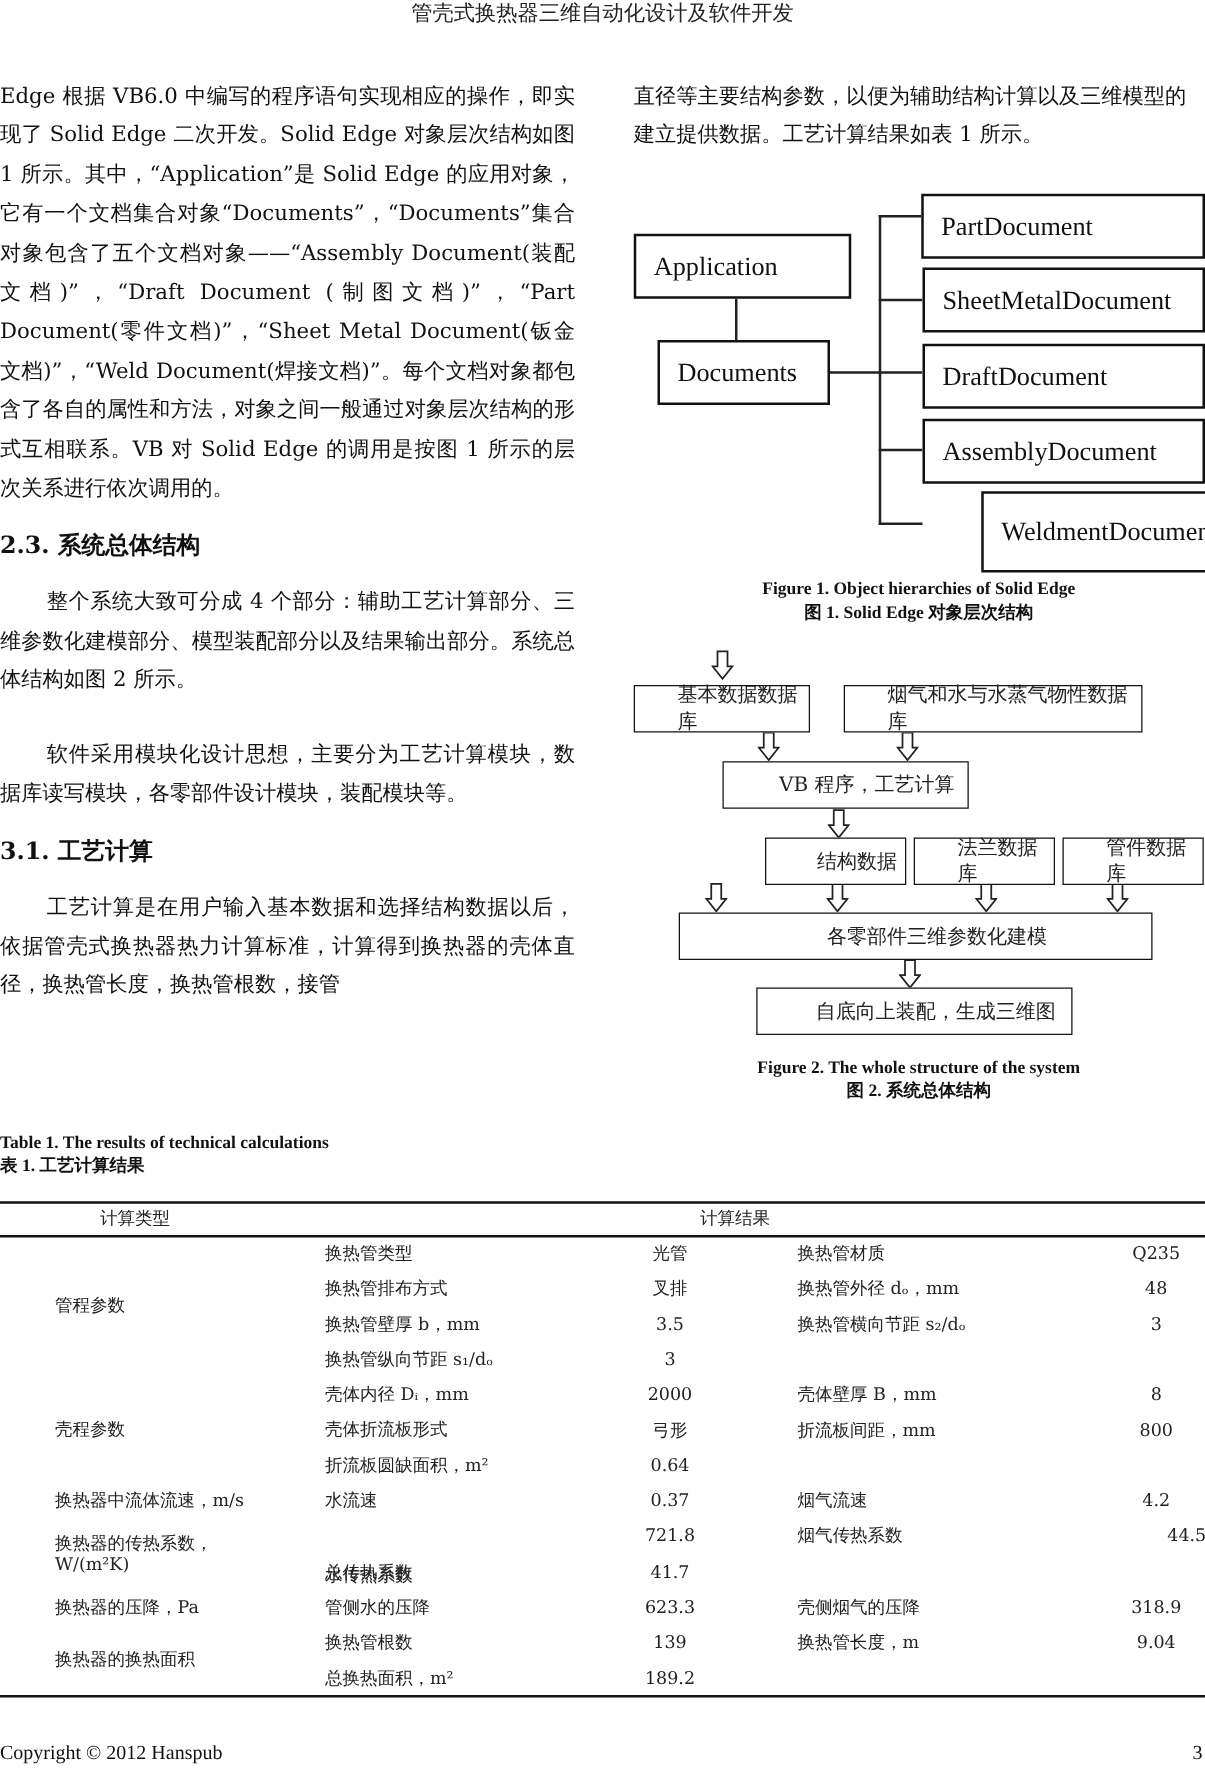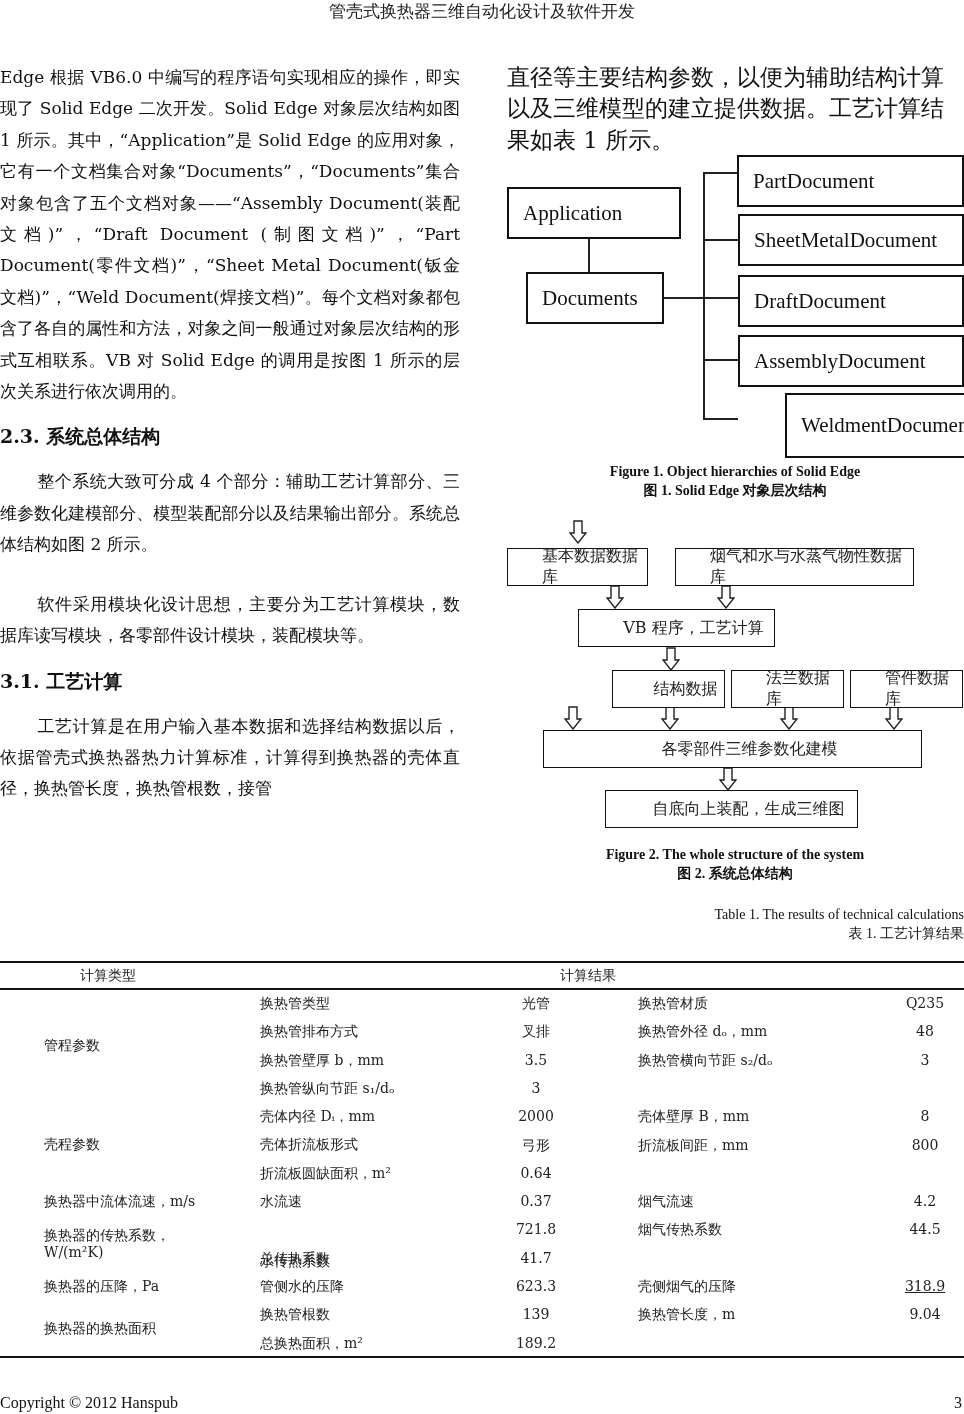--- a/index.html
+++ b/index.html
@@ -4,29 +4,29 @@
 <style>
   html, body { margin:0; padding:0; background:#ffffff; }
   body { width:964px; height:1414px; position:relative; overflow:hidden; color:#111; font-family:"DejaVu Serif","Liberation Serif",serif; }
   .header { position:absolute; top:0; left:0; width:964px; text-align:center; font-size:17px; line-height:22px; color:#222; }
   .col-left { position:absolute; left:0; top:62px; width:460px; font-size:17px; line-height:31.4px; text-align:justify; }
   .col-left p { margin:0; }
   .indent { text-indent:2.2em; }
   .sec-h2 { font-weight:bold; font-size:19px; margin:0; line-height:31px; }
   .sec-h1 { font-weight:bold; font-size:20px; margin:0; line-height:31px; }
   .gap { height:14px; }
-  .col-right-text { position:absolute; left:507px; top:62px; width:457px; font-size:23px; line-height:31.4px; }
+  .col-right-text { position:absolute; left:507px; top:62px; width:457px; font-size:17px; line-height:31.4px; }
   .col-right-text p { margin:0; }
   .box { position:absolute; border:2px solid #111; background:#fff; box-sizing:border-box; display:flex; align-items:center; }
   .fig1 .box { font-size:21px; font-family:"Liberation Serif",serif; padding-left:14px; }
   .fig1 .line { position:absolute; background:#222; }
   .caption { position:absolute; font-weight:bold; font-size:14px; text-align:center; line-height:19px; font-family:"Liberation Serif",serif; }
   .fig2 .box { border-width:1.6px; font-size:16px; justify-content:center; color:#222;padding-left:34px; }
   .arrow { position:absolute; width:18px; height:24px; }
-  .table-caption { position:absolute; left:0; top:905px; width:964px; text-align:right; font-weight:normal; font-size:14px; line-height:19px; font-family:"Liberation Serif",serif; }
+  .table-caption { position:absolute; left:0; top:905px; width:964px; text-align:left; font-weight:bold; font-size:14px; line-height:19px; font-family:"Liberation Serif",serif; }
   .rule { position:absolute; left:0; width:964px; background:#111; }
   .cell { position:absolute; font-size:14px; line-height:18px; white-space:nowrap; color:#222; }
   .center { text-align:center; }
   .footer { position:absolute; top:1394px; font-size:16px; font-family:"Liberation Serif",serif; }
 </style>
 </head>
 <body>
 
 <div class="header">管壳式换热器三维自动化设计及软件开发</div>
 
@@ -158,29 +158,29 @@
       <div class="cell center" style="left: 478px; top: 1164px; width: 116px;">0.64</div>
       <div class="cell " style="left: 638px; top: 1164px;"></div>
       <div class="cell center" style="left: 885px; top: 1164px; width: 80px;"></div>
       <div class="cell " style="left: 260px; top: 1192px;">水流速</div>
       <div class="cell center" style="left: 478px; top: 1192px; width: 116px;">0.37</div>
       <div class="cell " style="left: 638px; top: 1192px;">烟气流速</div>
       <div class="cell center" style="left: 885px; top: 1192px; width: 80px;">4.2</div>
       <div class="cell " style="left: 260px; top: 1252px;">水传热系数</div>
       <div class="cell center" style="left: 478px; top: 1220px; width: 116px;">721.8</div>
       <div class="cell " style="left: 638px; top: 1220px;">烟气传热系数</div>
-      <div class="cell center" style="left: 885px; top: 1220px; width: 80px;">44.5</div>
+      <div class="cell center" style="left: 885px; top: 1220px; width: 80px; text-align: right;">44.5</div>
       <div class="cell " style="left: 260px; top: 1249px;">总传热系数</div>
       <div class="cell center" style="left: 478px; top: 1249px; width: 116px;">41.7</div>
       <div class="cell " style="left: 638px; top: 1249px;"></div>
       <div class="cell center" style="left: 885px; top: 1249px; width: 80px;"></div>
       <div class="cell " style="left: 260px; top: 1277px;">管侧水的压降</div>
       <div class="cell center" style="left: 478px; top: 1277px; width: 116px;">623.3</div>
       <div class="cell " style="left: 638px; top: 1277px;">壳侧烟气的压降</div>
-      <div class="cell center" style="left: 885px; top: 1277px; width: 80px; text-decoration: underline;">318.9</div>
+      <div class="cell center" style="left: 885px; top: 1277px; width: 80px;">318.9</div>
       <div class="cell " style="left: 260px; top: 1305px;">换热管根数</div>
       <div class="cell center" style="left: 478px; top: 1305px; width: 116px;">139</div>
       <div class="cell " style="left: 638px; top: 1305px;">换热管长度，m</div>
       <div class="cell center" style="left: 885px; top: 1305px; width: 80px;">9.04</div>
       <div class="cell " style="left: 260px; top: 1334px;">总换热面积，m²</div>
       <div class="cell center" style="left: 478px; top: 1334px; width: 116px;">189.2</div>
       <div class="cell " style="left: 638px; top: 1334px;"></div>
       <div class="cell center" style="left: 885px; top: 1334px; width: 80px;"></div>
     </div>
 

